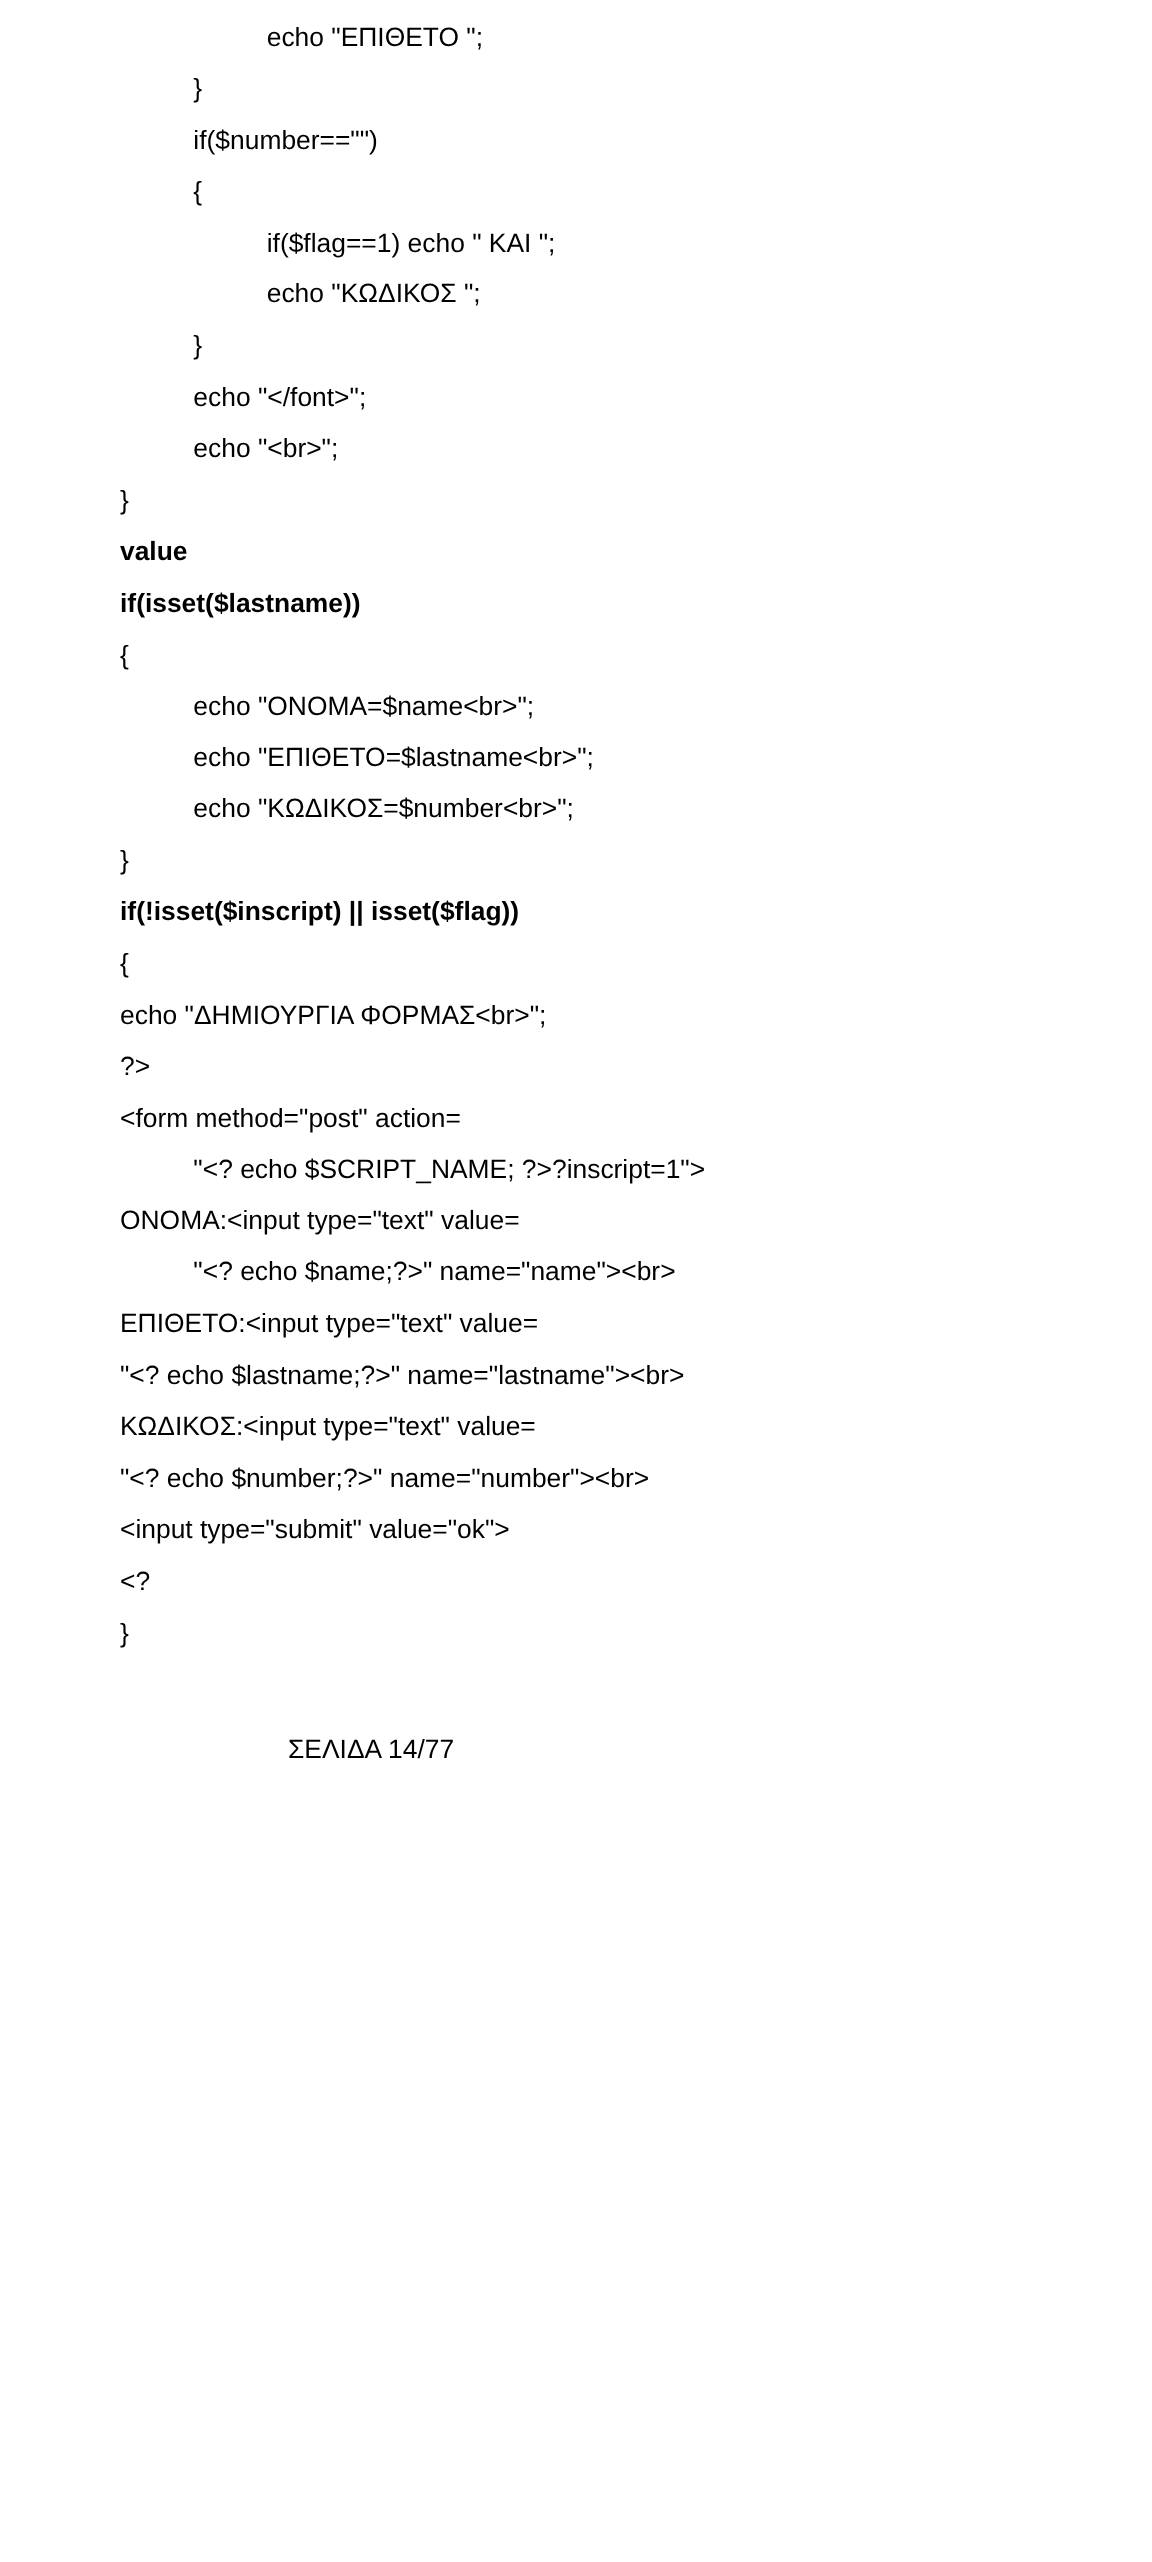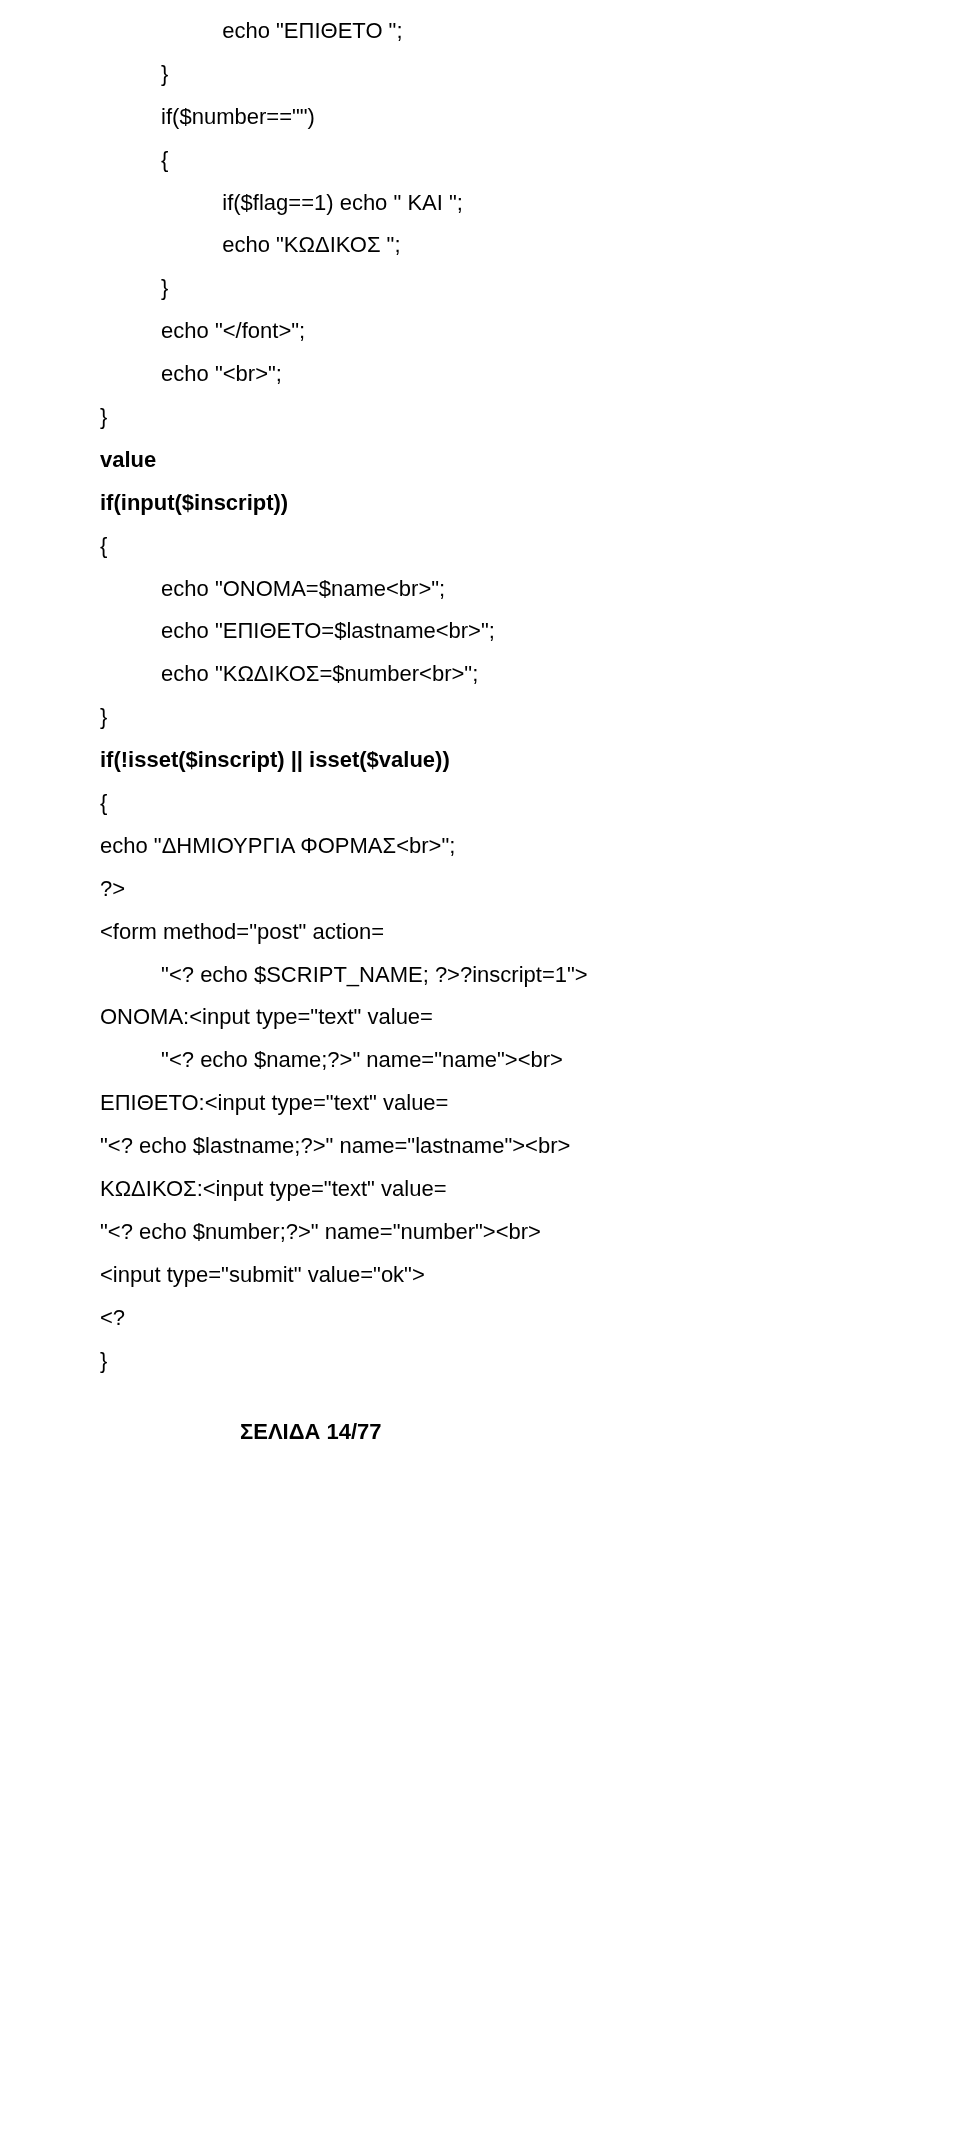--- a/index.html
+++ b/index.html
@@ -16,48 +16,48 @@
     padding: 10px 100px 40px 100px;
   }
   .code-line {
     white-space: pre;
     font-family: Verdana, Geneva, sans-serif;
   }
   .bold {
     font-weight: bold;
   }
   .footer {
-    margin-top: 28px;
+    margin-top: 54px;
     padding-left: 140px;
-    font-weight: bold;
+    font-weight: normal;
   }
 </style>
 </head>
 <body>
 
 <div class="page">
   <div id="code-container">
       <div class="code-line">                    echo "ΕΠΙΘΕΤΟ ";</div>
       <div class="code-line">          }</div>
       <div class="code-line">          if($number=="")</div>
       <div class="code-line">          {</div>
       <div class="code-line">                    if($flag==1) echo " ΚΑΙ ";</div>
       <div class="code-line">                    echo "ΚΩΔΙΚΟΣ ";</div>
       <div class="code-line">          }</div>
       <div class="code-line">          echo "&lt;/font&gt;";</div>
       <div class="code-line">          echo "&lt;br&gt;";</div>
       <div class="code-line">}</div>
       <div class="code-line bold">value</div>
-      <div class="code-line bold">if(input($inscript))</div>
+      <div class="code-line bold">if(isset($lastname))</div>
       <div class="code-line">{</div>
       <div class="code-line">          echo "ΟΝΟΜΑ=$name&lt;br&gt;";</div>
       <div class="code-line">          echo "ΕΠΙΘΕΤΟ=$lastname&lt;br&gt;";</div>
       <div class="code-line">          echo "ΚΩΔΙΚΟΣ=$number&lt;br&gt;";</div>
       <div class="code-line">}</div>
-      <div class="code-line bold">if(!isset($inscript) || isset($value))</div>
+      <div class="code-line bold">if(!isset($inscript) || isset($flag))</div>
       <div class="code-line">{</div>
       <div class="code-line">echo "ΔΗΜΙΟΥΡΓΙΑ ΦΟΡΜΑΣ&lt;br&gt;";</div>
       <div class="code-line">?&gt;</div>
       <div class="code-line">&lt;form method="post" action=</div>
       <div class="code-line">          "&lt;? echo $SCRIPT_NAME; ?&gt;?inscript=1"&gt;</div>
       <div class="code-line">ΟΝΟΜΑ:&lt;input type="text" value=</div>
       <div class="code-line">          "&lt;? echo $name;?&gt;" name="name"&gt;&lt;br&gt;</div>
       <div class="code-line">ΕΠΙΘΕΤΟ:&lt;input type="text" value=</div>
       <div class="code-line">"&lt;? echo $lastname;?&gt;" name="lastname"&gt;&lt;br&gt;</div>
       <div class="code-line">ΚΩΔΙΚΟΣ:&lt;input type="text" value=</div>

